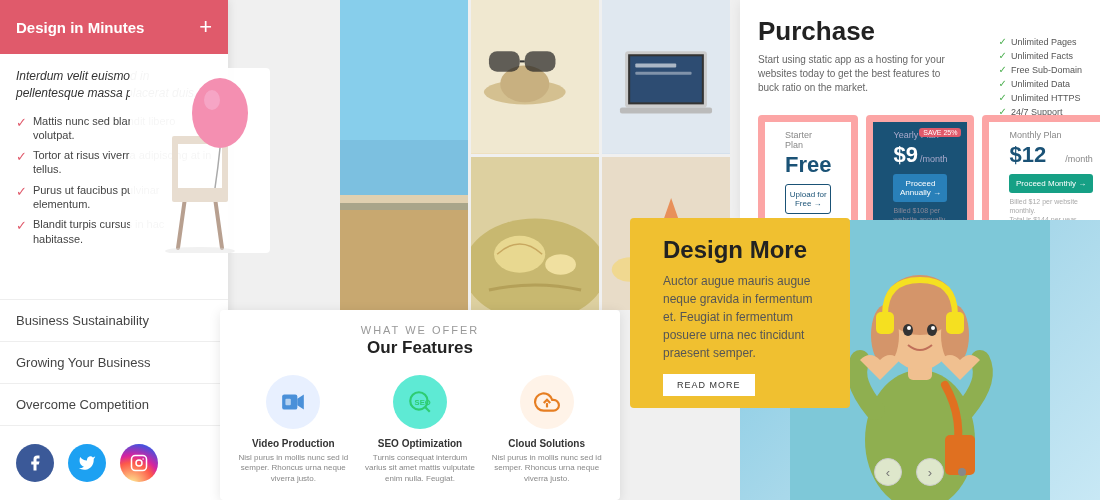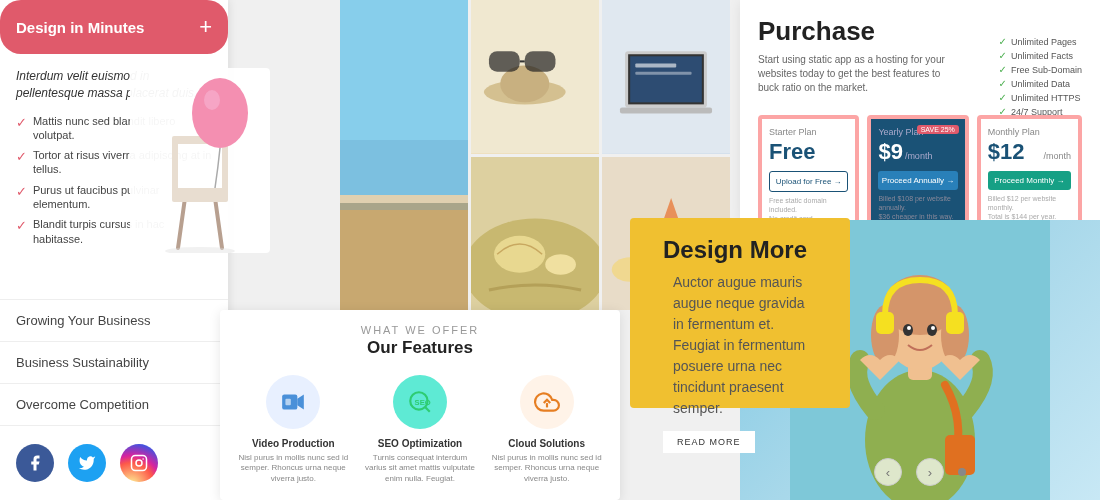--- a/index.html
+++ b/index.html
@@ -25,21 +25,20 @@
     }
     .sidebar-header {
       background: #e05a6b;
       color: #fff;
       padding: 14px 16px;
       font-size: 15px;
       font-weight: bold;
       display: flex;
       justify-content: space-between;
       align-items: center;
-      border-radius: 21px;
     }
     .sidebar-header .plus {
       font-size: 22px;
       font-weight: 300;
     }
     .sidebar-body {
       padding: 14px 16px;
       flex: 1;
     }
     .sidebar-intro {
@@ -229,23 +228,23 @@
       color: #4caf50;
       font-size: 10px;
     }
     .pricing-row {
       display: flex;
       gap: 8px;
       margin-top: 4px;
     }
     .pricing-card {
       flex: 1;
-      border: 4px solid #fca5a5;
+      border: 7px solid #fca5a5;
       border-radius: 4px;
-      padding: 8px 7px;
+      padding: 8px 20px;
       position: relative;
     }
     .pricing-card.highlight {
       background: #1a5276;
       color: #fff;
     }
     .plan-label {
       font-size: 9px;
       color: #888;
       margin-bottom: 2px;
@@ -325,25 +324,24 @@
       padding: 18px 33px;
       z-index: 5;
     }
     .design-more-title {
       font-size: 24px;
       font-weight: bold;
       color: #222;
       margin-bottom: 8px;
     }
     .design-more-desc {
-      font-size: 14px;
+      font-size: 12px;
       color: #555;
       line-height: 1.5;
       margin-bottom: 12px;
-      margin-left: 10px;
     }
     .design-more-btn {
       display: inline-block;
       padding: 6px 14px;
       background: #fff;
       color: #333;
       font-size: 9px;
       border: none;
       cursor: pointer;
       letter-spacing: 1px;
@@ -424,22 +422,22 @@
           <span class="chk">✓</span>
           <span>Purus ut faucibus pulvinar elementum.</span>
         </li>
       <li>
           <span class="chk">✓</span>
           <span>Blandit turpis cursus in hac habitasse.</span>
         </li>
     </ul>
   </div>
   <div class="sidebar-nav">
+    <div class="sidebar-nav-item">Business Sustainability</div>
     <div class="sidebar-nav-item">Growing Your Business</div>
-    <div class="sidebar-nav-item">Business Sustainability</div>
     <div class="sidebar-nav-item">Overcome Competition</div>
   </div>
   <div class="sidebar-social">
     <div class="social-icon social-fb">
       <svg width="18" height="18" viewBox="0 0 24 24" fill="white">
           <path d="M18 2h-3a5 5 0 0 0-5 5v3H7v4h3v8h4v-8h3l1-4h-4V7a1 1 0 0 1 1-1h3z"></path>
         </svg>
     </div>
     <div class="social-icon social-tw">
       <svg width="18" height="18" viewBox="0 0 24 24" fill="white">

